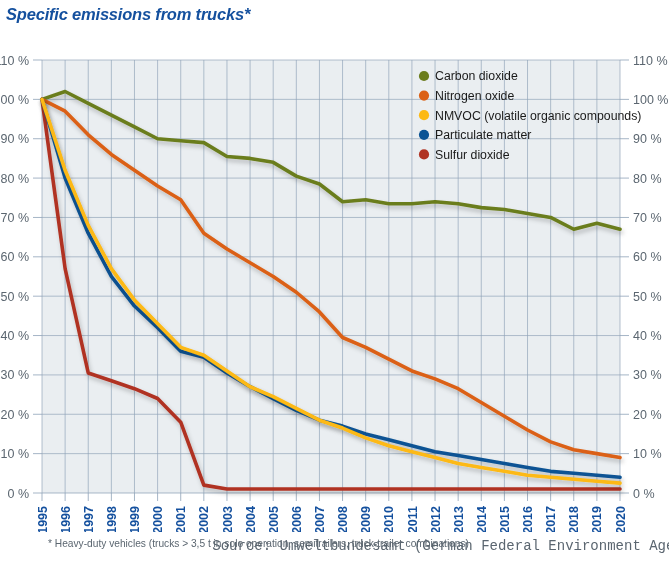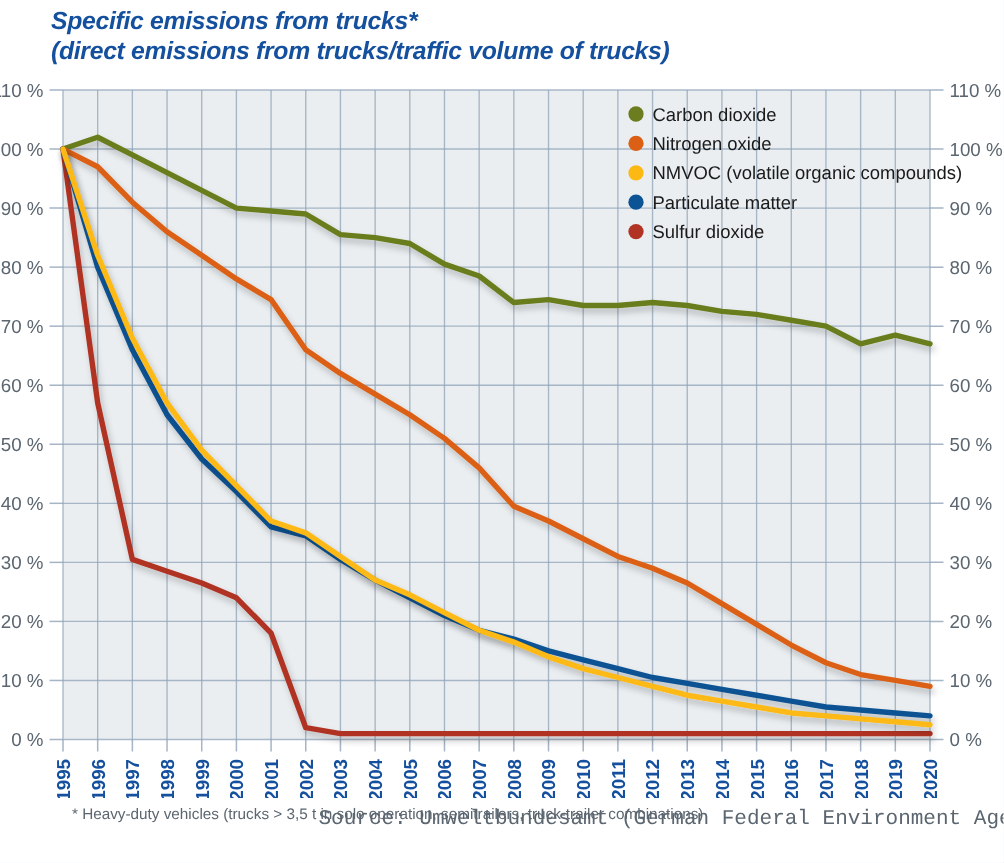--- a/index.html
+++ b/index.html
@@ -28,21 +28,20 @@
   }
   .title-line {
     font-family: "Liberation Sans", sans-serif;
     font-weight: bold;
     font-style: italic;
     font-size: 16.5px;
     line-height: 20px;
     color: #14509E;
     letter-spacing: -0.2px;
     white-space: nowrap;
-    margin-left: 28px;
   }
   .chart-wrap {
     position: absolute;
     left: 0;
     top: 52px;
     width: 669px;
     height: 480px;
   }
   svg.chart {
     display: block;
@@ -90,21 +89,20 @@
     white-space: nowrap;
   }
 </style>
 </head>
 <body>
 
 <div id="page">
 
   <div class="title-block">
     <div class="title-line">Specific emissions from trucks*</div>
-    <div class="title-line">(direct emissions from trucks/traffic volume of trucks)</div>
   </div>
 
   <div class="chart-wrap">
     <svg class="chart" id="chart-svg" width="669" height="480" viewBox="0 0 669 480">
       <g id="plot-bg-g">
           <rect x="42" y="8" width="578" height="433" fill="#EAEEF1"></rect>
         </g>
       <g id="grid-g">
           <line x1="42" y1="441" x2="620" y2="441" stroke="#8FA3B8" stroke-width="1.1" stroke-opacity="0.75"></line>
           <line x1="33" y1="441" x2="42" y2="441" stroke="#8FA3B8" stroke-width="1" stroke-opacity="0.8"></line>

